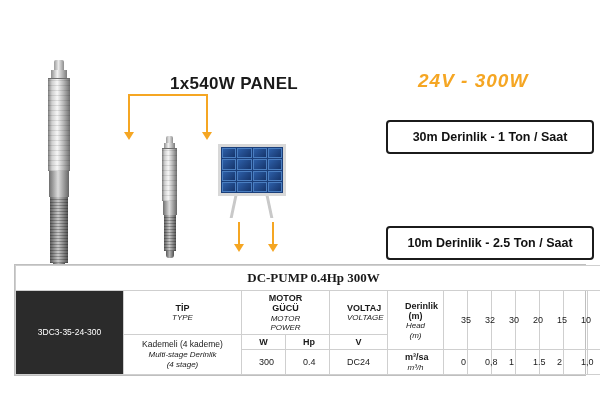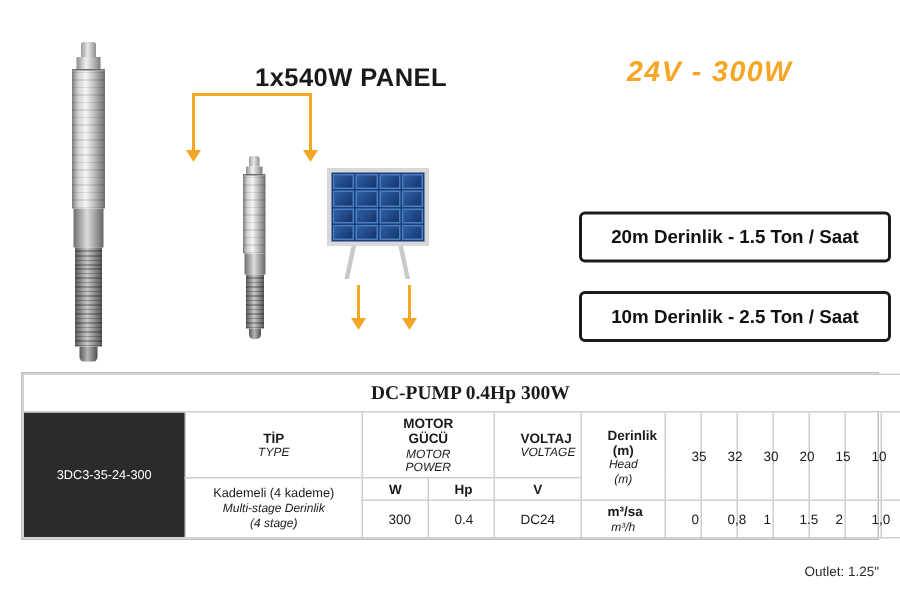--- a/index.html
+++ b/index.html
@@ -17,20 +17,21 @@
   #page {
     position: relative;
     width: 600px;
     height: 405px;
   }
 
   
   .top-area {
     position: relative;
     height: 238px;
+    margin-top: 32px;
   }
 
   
   .pump {
     position: absolute;
     display: flex;
     flex-direction: column;
     align-items: center;
   }
   .pump-cap {
@@ -153,21 +154,21 @@
     color: #111;
   }
   .depth-1 { top: 88px; }
   .depth-2 { top: 141px; }
   .depth-3 { top: 194px; }
 
   
   .table-wrap {
     position: absolute;
     left: 14px;
-    top: 248px;
+    top: 232px;
     width: 572px;
     border: 1px solid #bfbfbf;
     box-sizing: border-box;
   }
   table {
     border-collapse: collapse;
     width: 100%;
     table-layout: fixed;
   }
   td, th {
@@ -283,21 +284,21 @@
         <div class="panel-cell"></div>
         <div class="panel-cell"></div>
       </div>
       <div class="panel-leg"></div>
     </div>
 
     <div class="panel-title">1x540W PANEL</div>
 
     <div class="volt-title">24V - 300W</div>
 
-    <div class="depth-box depth-2">20m Derinlik - 1.5 Ton / Saat</div>
+    <div class="depth-box depth-1">30m Derinlik - 1 Ton / Saat</div>
     <div class="depth-box depth-3">10m Derinlik - 2.5 Ton / Saat</div>
   </div>
 
   <div class="table-wrap">
     <table>
       <colgroup>
         <col style="width:108px">
         <col style="width:118px">
         <col style="width:44px">
         <col style="width:44px">

